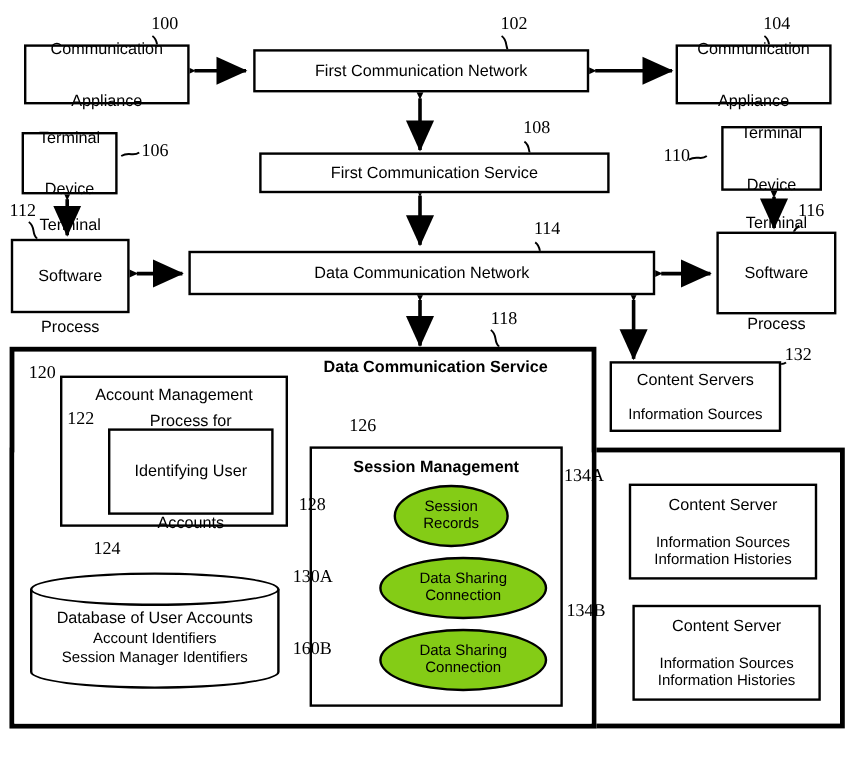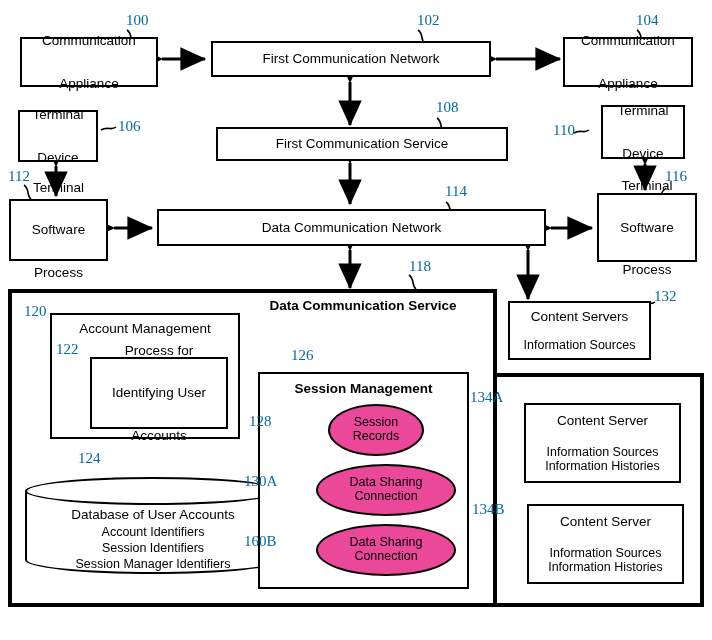--- a/index.html
+++ b/index.html
@@ -67,21 +67,21 @@
     white-space: nowrap;
   }
   .bold {
     font-weight: bold;
   }
   .ellipse {
     position: absolute;
     box-sizing: border-box;
     border: 2.5px solid #000;
     border-radius: 50%;
-    background: #ec4899;
+    background: #84cc16;
     display: flex;
     flex-direction: column;
     align-items: center;
     justify-content: center;
     text-align: center;
     font-size: 12.5px;
     line-height: 1.1;
     color: #000;
     z-index: 4;
   }
@@ -128,21 +128,21 @@
   }
   .cyl .cyltext .sub {
     font-size: 12.5px;
     display: block;
     line-height: 1.3;
   }
   .refnum {
     position: absolute;
     font-family: "Liberation Serif", serif;
     font-size: 15px;
-    color: #0369a1;
+    color: #000000;
     z-index: 6;
     white-space: nowrap;
   }
 </style>
 </head>
 <body>
 
 <div id="figure">
 
   <svg id="wires" viewBox="0 0 712 640">
@@ -269,27 +269,26 @@
   <div class="boxtitle t13" style="left:50px; top:321px; width:190px;">Account Management</div>
   <div class="refnum" style="left:24px; top:303px;">120</div>
 
   <div class="node t13" style="left:90px; top:357px; width:138px; height:72px;">
     <span class="ln">Process for</span>
     <span class="ln">Identifying User</span>
     <span class="ln">Accounts</span>
   </div>
   <div class="refnum" style="left:56px; top:341px;">122</div>
 
-  <div class="cyl" style="left:25px; top:477px; width:208px; height:97px;padding-left:48px;">
+  <div class="cyl" style="left:25px; top:477px; width:208px; height:97px;">
     <div class="body"></div>
     <div class="top"></div>
     <div class="cyltext">
       <span class="head">Database of User Accounts</span>
       <span class="sub">Account Identifiers</span>
-      <span class="sub">Session Identifiers</span>
       <span class="sub">Session Manager Identifiers</span>
     </div>
   </div>
   <div class="refnum" style="left:78px; top:450px;">124</div>
 
   <div class="inner-box" style="left:258px; top:372px; width:211px; height:217px;"></div>
   <div class="boxtitle bold t13" style="left:258px; top:381px; width:211px;">Session Management</div>
   <div class="refnum" style="left:291px; top:347px;">126</div>
 
   <div class="ellipse" style="left:328px; top:404px; width:96px; height:52px;">

